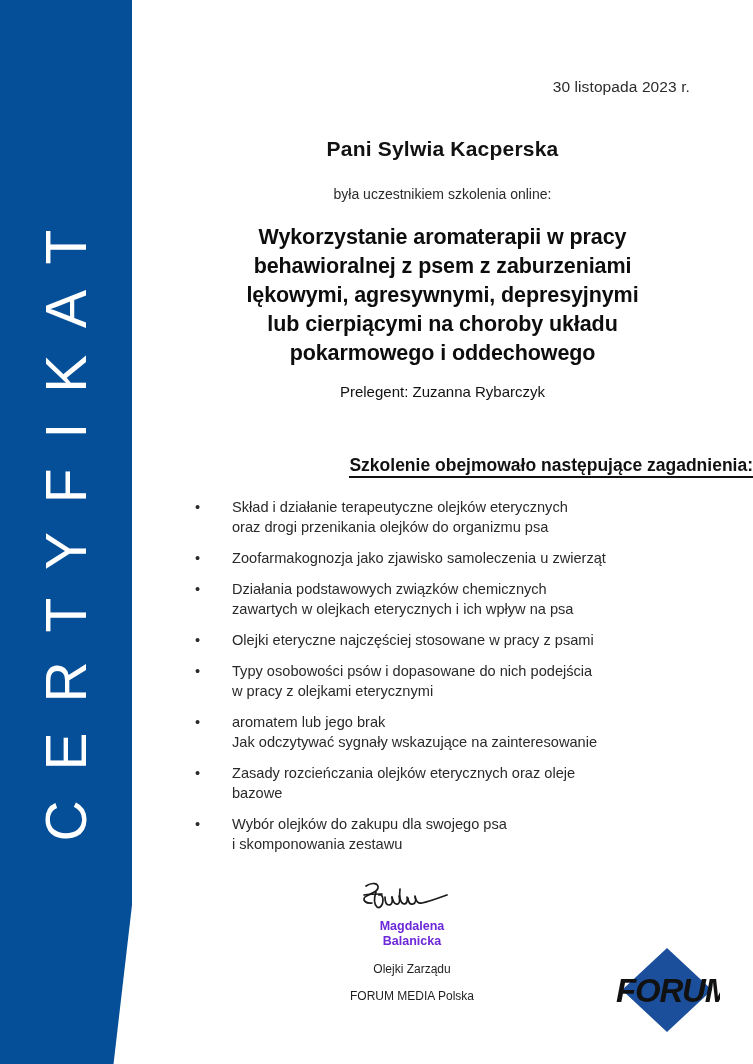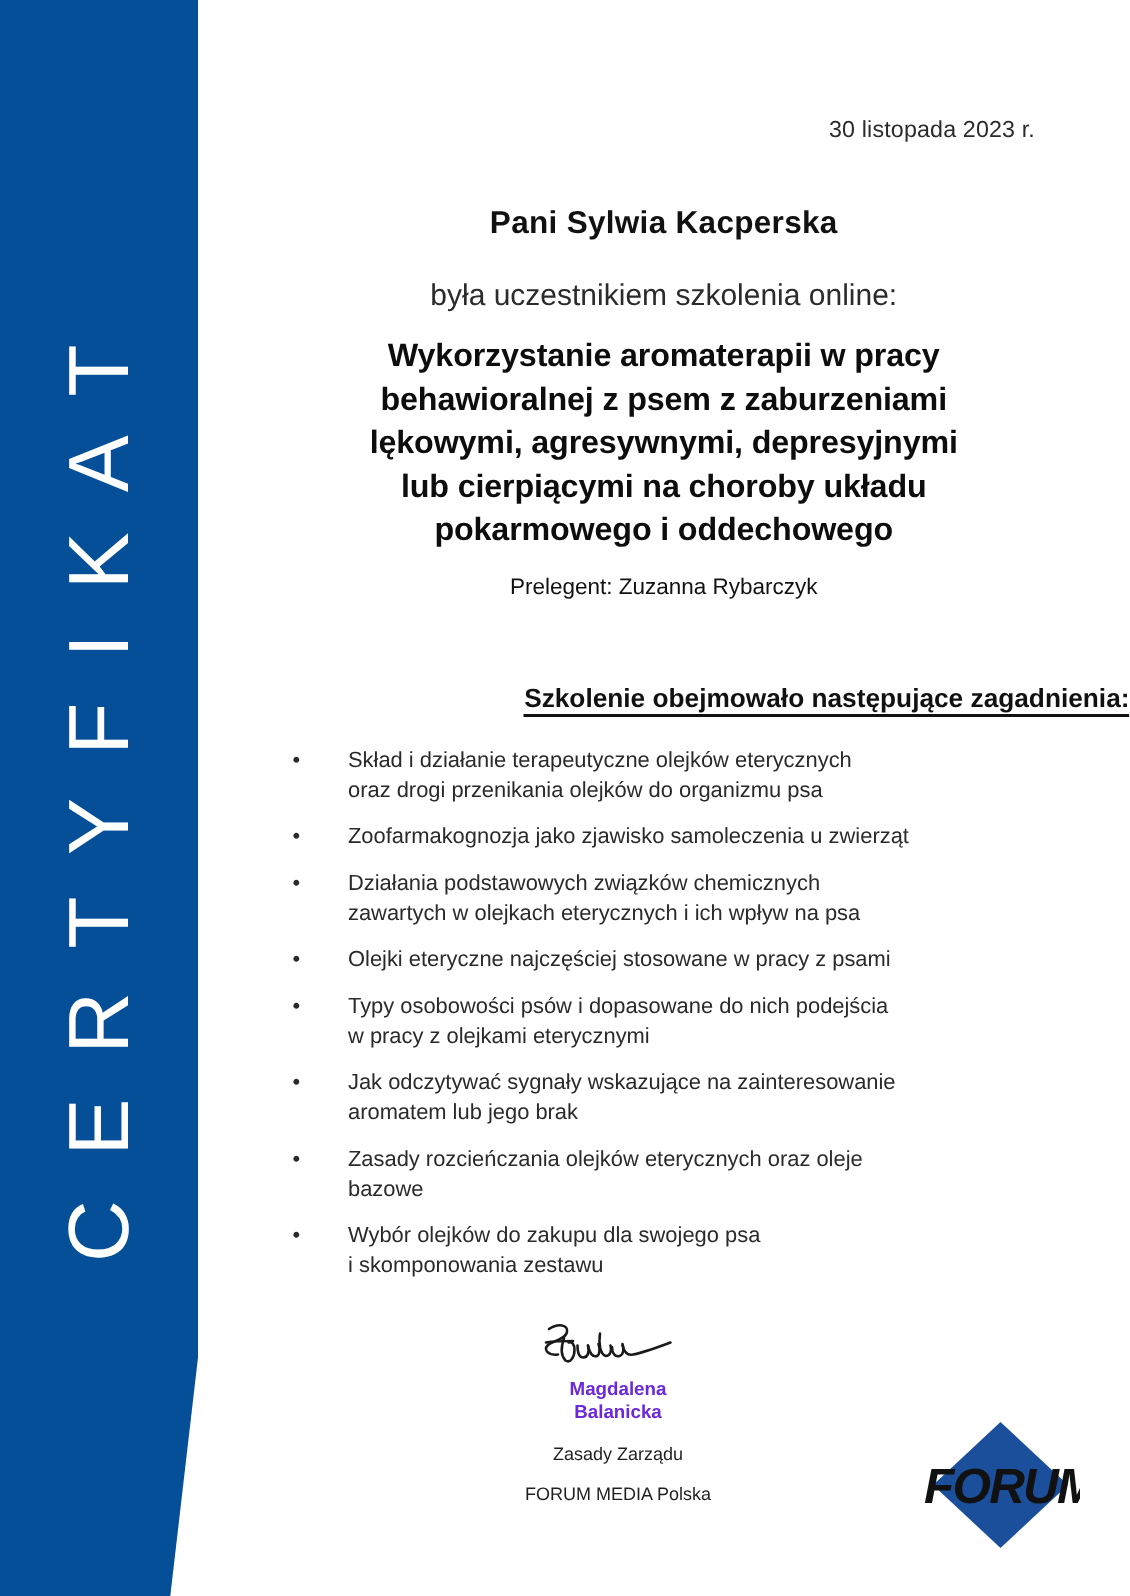--- a/index.html
+++ b/index.html
@@ -78,21 +78,21 @@
     letter-spacing: 0.2px;
     color: #111111;
   }
 
   .participation-line {
     position: absolute;
     left: 0;
     right: 0;
     top: 186px;
     text-align: center;
-    font-size: 20px;
+    font-size: 14px;
     color: #2b2b2b;
   }
 
   .training-title {
     position: absolute;
     left: 38px;
     right: 38px;
     top: 223px;
     text-align: center;
     font-size: 21.5px;
@@ -252,22 +252,22 @@
         <span class="bullet">•</span>
         <span class="line">Olejki eteryczne najczęściej stosowane w pracy z psami</span>
       </li>
       <li class="agenda-item">
         <span class="bullet">•</span>
         <span class="line">Typy osobowości psów i dopasowane do nich podejścia</span>
         <span class="line">w pracy z olejkami eterycznymi</span>
       </li>
       <li class="agenda-item">
         <span class="bullet">•</span>
+        <span class="line">aromatem lub jego brak</span>
         <span class="line">Jak odczytywać sygnały wskazujące na zainteresowanie</span>
-        <span class="line">aromatem lub jego brak</span>
       </li>
       <li class="agenda-item">
         <span class="bullet">•</span>
         <span class="line">Zasady rozcieńczania olejków eterycznych oraz oleje</span>
         <span class="line">bazowe</span>
       </li>
       <li class="agenda-item">
         <span class="bullet">•</span>
         <span class="line">Wybór olejków do zakupu dla swojego psa</span>
         <span class="line">i skomponowania zestawu</span>
@@ -286,21 +286,21 @@
             <path d="M48 13 C47 20, 48 27, 52 28 C55 28, 56 24, 55 21"></path>
             <path d="M56 22 C56 26, 58 29, 61 28 C64 27, 64 23, 63 20"></path>
             <path d="M63 21 C64 25, 66 28, 70 27 C76 26, 84 23, 95 19"></path>
           </g>
         </svg>
       </div>
       <div class="signatory-name">
         <span>Magdalena</span><br>
         <span>Balanicka</span>
       </div>
-      <div class="signatory-role">Zasady Zarządu</div>
+      <div class="signatory-role">Olejki Zarządu</div>
       <div class="company-name">FORUM MEDIA Polska</div>
     </div>
 
     <div class="brand-logo">
       <svg width="110" height="92" viewBox="0 0 110 92" aria-hidden="true">
         <polygon points="12,46 57,4 102,46 57,88" fill="#1B4F9C"></polygon>
         <text x="6" y="58" font-family="'Liberation Sans', sans-serif" font-size="33" font-weight="bold" font-style="italic" letter-spacing="-1.2" fill="#111111">FORUM</text>
       </svg>
     </div>
 

